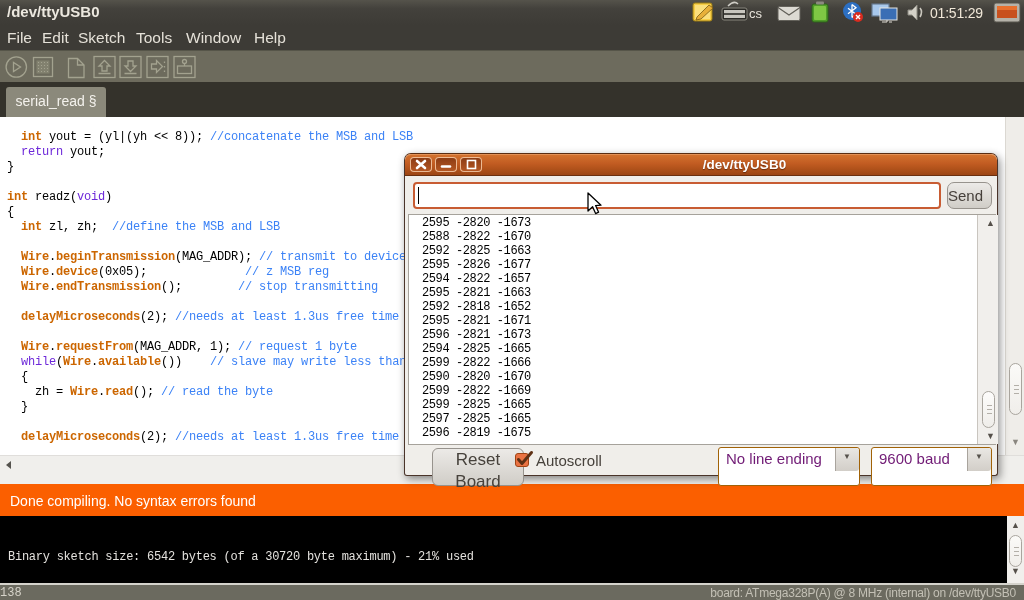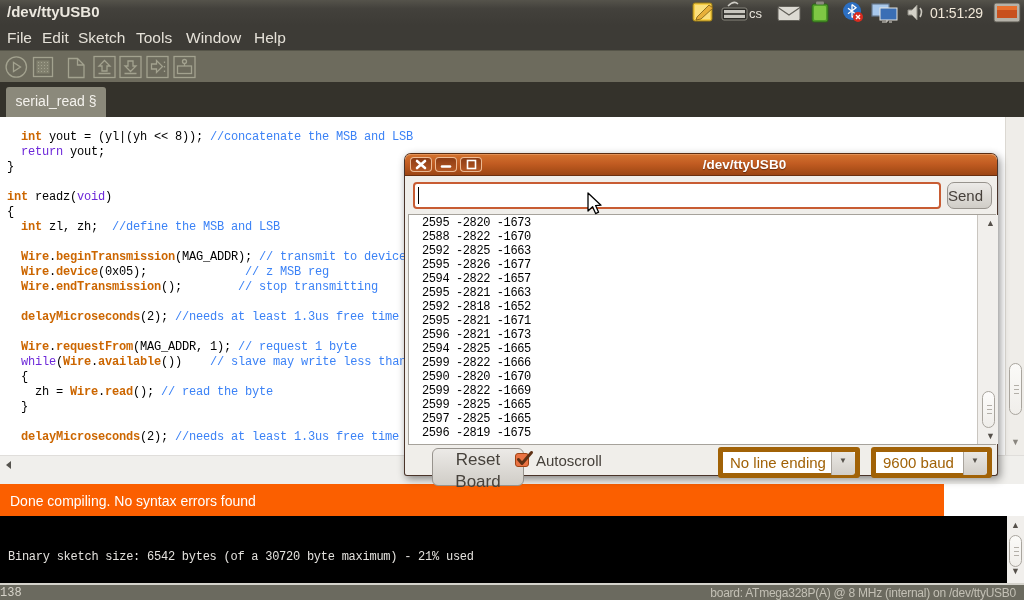--- a/index.html
+++ b/index.html
@@ -13,21 +13,21 @@
 #tab{left:6px;top:5px;width:100px;height:30px;background:#8b897b;border-radius:3px 3px 0 0;color:#f4f2ed;font-size:14px;text-align:center;line-height:28px;}
 #editor{left:0;top:117px;width:1024px;height:338px;background:#fff;overflow:hidden;}
 pre{margin:0;font-family:"Liberation Mono",monospace;}
 #code{position:absolute;left:7px;top:13px;font-size:12px;line-height:15px;color:#000;letter-spacing:-0.2px;}
 .k{color:#6d28d9;}
 .kb{color:#cc6600;font-weight:bold;}
 .c{color:#3b82f6;}
 #escol{left:1005px;top:117px;width:19px;height:338px;background:#efede9;border-left:1px solid #dbd8d2;box-sizing:border-box;}
 #ethumb{left:1009px;top:363px;width:13px;height:52px;background:linear-gradient(#fbfaf8,#f0eeea);border:1px solid #a9a59e;border-radius:7px;box-sizing:border-box;}
 #hscroll{left:0;top:455px;width:1024px;height:29px;background:#f0efec;border-top:1px solid #e0dedb;box-sizing:border-box;}
-#orangebar{left:0;top:484px;width:944px;height:32px;background:#fb5f00;color:#fff;font-size:14px;}
+#orangebar{left:0;top:484px;width:1024px;height:32px;background:#fb5f00;color:#fff;font-size:14px;}
 #orangebar span{position:absolute;left:10px;top:9px;}
 #console{left:0;top:516px;width:1007px;height:67px;background:#000;}
 #console pre{position:absolute;left:8px;top:34px;font-size:12px;color:#e4e2de;letter-spacing:-0.25px;}
 #cscol{left:1007px;top:516px;width:17px;height:67px;background:#f1efec;}
 #cthumb{left:1009px;top:535px;width:13px;height:32px;background:linear-gradient(#fbfaf8,#f0eeea);border:1px solid #a9a59e;border-radius:7px;box-sizing:border-box;}
 #statusline{left:0;top:583px;width:1024px;height:2px;background:#d5d3cc;}
 #statusbar{left:0;top:585px;width:1024px;height:15px;background:#6b6a5f;}
 #sbleft{left:0;top:586px;color:#d6d3c9;font-size:12px;font-family:"Liberation Mono",monospace;}
 #sbright{right:8px;top:586px;color:#c3c0b5;font-size:12px;letter-spacing:-0.25px;}
 .grip{position:absolute;left:4px;width:5px;height:1px;background:#b3afa8;}
@@ -40,21 +40,21 @@
 #caret{left:13px;top:33px;width:1px;height:17px;background:#000;}
 #send{left:542px;top:28px;width:45px;height:27px;background:linear-gradient(#eceae7,#d0cdc7);border:1px solid #97938d;border-radius:7px;box-sizing:border-box;color:#453f3a;font-size:15px;line-height:25px;}
 #tarea{left:3px;top:60px;width:588px;height:231px;background:#fff;border:1px solid #a6a29b;box-sizing:border-box;}
 #tlines{position:absolute;left:1px;top:1px;font-size:12px;line-height:14px;color:#000;letter-spacing:-0.4px;margin-left:12px;}
 #tscol{left:572px;top:61px;width:21px;height:229px;background:#f1efec;border-left:1px solid #c9c5bf;box-sizing:border-box;}
 #tthumb{left:577px;top:237px;width:13px;height:37px;background:linear-gradient(#fdfcfb,#efede9);border:1px solid #a9a59e;border-radius:7px;box-sizing:border-box;}
 .sarr{position:absolute;color:#55504a;font-size:9px;}
 #rstbtn{left:27px;top:294px;width:92px;height:38px;background:linear-gradient(#eceae7,#d0cdc7);border:1px solid #97938d;border-radius:6px;box-sizing:border-box;color:#47423c;font-size:17px;text-align:center;line-height:22px;}
 #cbox{left:110px;top:299px;width:14px;height:14px;background:#ea7343;border:1.5px solid #a04415;border-radius:3px;box-sizing:border-box;}
 #cblabel{left:131px;top:298px;color:#46413b;font-size:15px;}
-.combo{position:absolute;top:293px;height:31px;background:#fff;border:5px solid #a16207;border-radius:3px;box-sizing:border-box;font-size:15px;color:#a16207;}
+.combo{position:absolute;top:293px;height:39px;background:#fff;border:1px solid #a16207;border-radius:3px;box-sizing:border-box;font-size:15px;color:#701a75;}
 .cbtn{position:absolute;top:0;right:0;height:23px;width:24px;background:linear-gradient(#e9e7e3,#d2cec8);border-left:1px solid #a9a49d;border-radius:0 3px 3px 0;box-sizing:border-box;}
 .cbtn:after{content:"▼";position:absolute;left:7px;top:4px;font-size:8px;color:#56524c;}
 </style></head>
 <body>
 <div id="s">
   <div class="abs" id="panel"></div>
   <div class="abs" id="wtitle">/dev/ttyUSB0</div>
   <div class="abs" id="clock">01:51:29</div>
   <div class="abs" id="tray">
     <svg width="340" height="25" style="position:absolute;left:684px;top:0">

